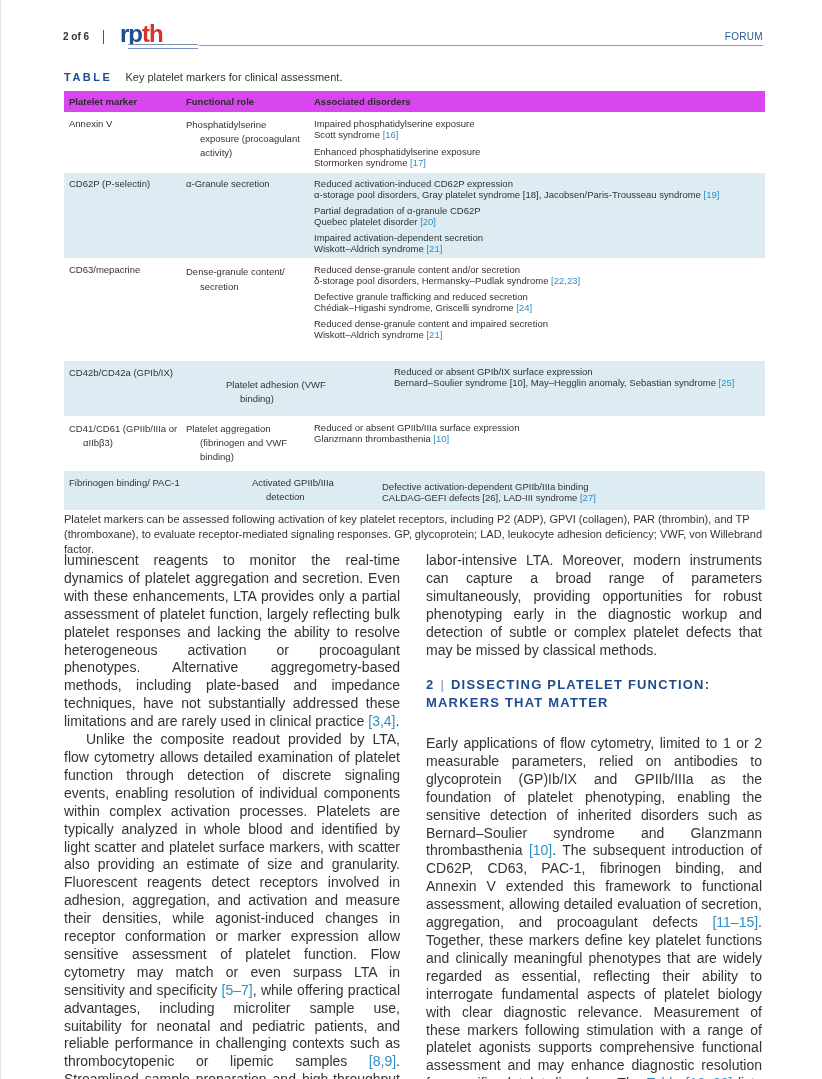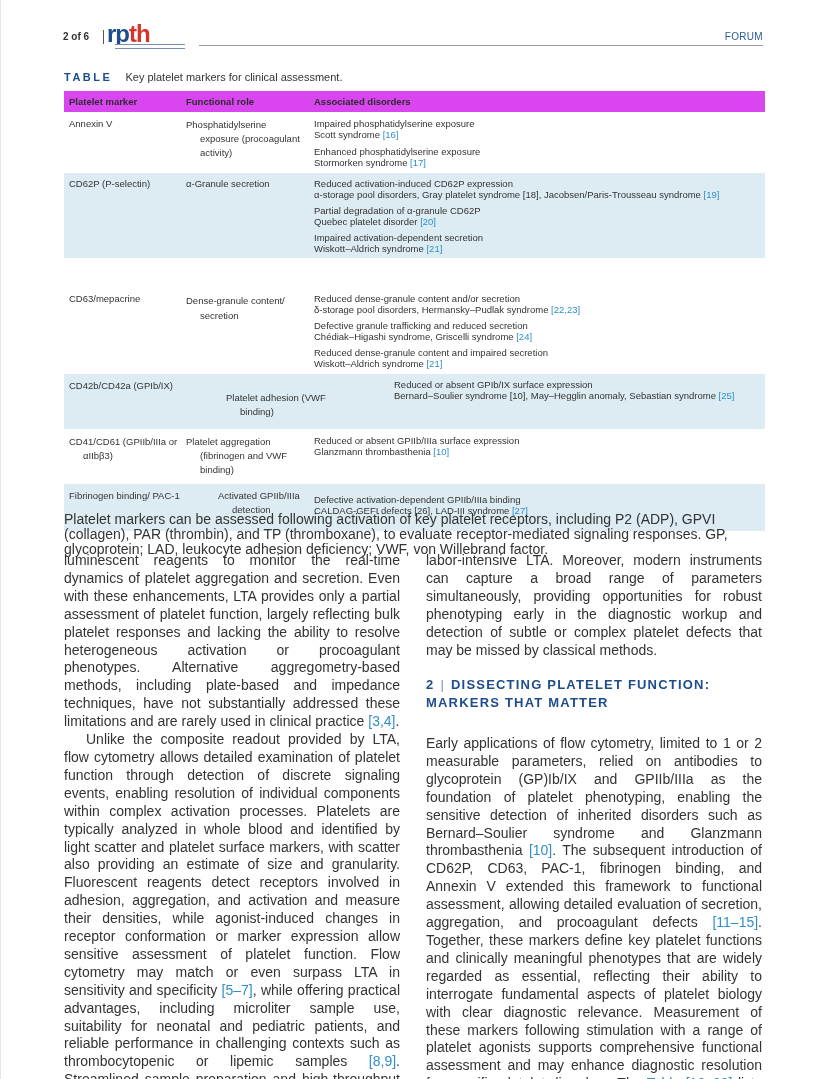--- a/index.html
+++ b/index.html
@@ -4,21 +4,21 @@
 <style>
   html, body { margin: 0; padding: 0; background: #ffffff; }
   body { width: 822px; height: 1079px; position: relative; overflow: hidden;
          font-family: "Liberation Sans", sans-serif; color: #2b2b2b; }
   .page { position: absolute; left: 0; top: 0; width: 814px; height: 1079px; border-left: 1px solid #e6e6e6; box-sizing: border-box; }
 
   
   .running-head { position: absolute; left: 62px; top: 28px; width: 700px; height: 30px; }
   .page-num { position: absolute; left: 0; top: 3px; font-size: 10px; font-weight: bold; color: #333; }
   .head-sep { position: absolute; left: 40px; top: 2px; width: 1px; height: 14px; background: #555; }
-  .logo { position: absolute; left: 44px; top: -6px; }
+  .logo { position: absolute; left: 57px; top: -6px; }
   .logo-main { font-size: 24px; font-weight: bold; color: #1e4c8c; letter-spacing: -1px; line-height: 24px; }
   .logo-main .th { color: #d6332a; }
   .logo-sub { position: absolute; left: 8px; top: 22px; width: 80px; height: 8px; font-size: 3px; line-height: 4px; color: #1e4c8c; background: linear-gradient(#ffffff,#ffffff); }
   .logo-sub::before { content: ""; position: absolute; left: 0; top: 0; width: 70px; height: 1px; background: #7a8fb6; }
   .logo-sub::after { content: ""; position: absolute; left: 0; top: 4px; width: 70px; height: 1px; background: #7a8fb6; }
   .head-rule { position: absolute; left: 136px; top: 17px; width: 564px; height: 1px; background: #9a9a9a; }
   .forum { position: absolute; right: 0; top: 3px; font-size: 10px; color: #2a5b93; letter-spacing: 0.3px; }
 
   
   .table-caption { position: absolute; left: 63px; top: 71px; font-size: 11px; color: #333; }
@@ -31,21 +31,21 @@
   .row.shaded { background: #dcecf2; }
   .c1 { width: 117px; padding-left: 5px; box-sizing: border-box; }
   .c2 { width: 128px; padding-left: 5px; box-sizing: border-box; }
   .c3 { flex: 1; padding-left: 5px; box-sizing: border-box; }
   .cell-txt { display: block; }
   .indent-cont { padding-left: 14px; text-indent: -14px; }
   .dis-block { margin-bottom: 5px; }
   .dis-block:last-child { margin-bottom: 0; }
   .ref { color: #2f8fc6; }
 
-  .caption-note { position: absolute; left: 63px; top: 512px; width: 705px; font-size: 14px; line-height: 15px; color: #333; }
+  .caption-note { position: absolute; left: 63px; top: 512px; width: 705px; font-size: 11px; line-height: 15px; color: #333; }
 
   
   .col { position: absolute; width: 336px; font-size: 14px; line-height: 17.9px; color: #333; text-align: justify; }
   .col p { margin: 0; }
   .col-left { left: 63px; top: 552px; }
   .col-right { left: 425px; top: 552px; }
   .indent { text-indent: 22px; }
   .section-head { position: absolute; left: 425px; top: 676px; width: 340px; font-size: 13px; font-weight: bold; color: #1e4c8c; letter-spacing: 1.2px; line-height: 18px; }
   .section-head .bar { font-weight: normal; color: #7a8fb6; margin: 0 6px; }
   .col-right-2 { left: 425px; top: 735px; }
@@ -113,21 +113,21 @@
           <div>Partial degradation of α-granule CD62P</div>
           <div><span>Quebec platelet disorder</span> <span class="ref">[20]</span></div>
         </div>
         <div class="dis-block">
           <div>Impaired activation-dependent secretion</div>
           <div><span>Wiskott–Aldrich syndrome</span> <span class="ref">[21]</span></div>
         </div>
       </div>
     </div>
 
-    <div class="row" style="padding:5px 0 4px;margin-top:29px;">
+    <div class="row" style="padding:5px 0 20px;">
       <div class="c1">
           <span class="cell-txt">CD63/mepacrine</span>
         </div>
       <div class="c2">
           <span class="cell-txt" style="padding-left:14px;text-indent:-14px;line-height:15px;">Dense-granule content/ secretion</span>
         </div>
       <div class="c3">
         <div class="dis-block">
           <div>Reduced dense-granule content and/or secretion</div>
           <div><span>δ-storage pool disorders, Hermansky–Pudlak syndrome</span> <span class="ref">[22,23]</span></div>
@@ -166,21 +166,21 @@
           <span class="cell-txt" style="padding-left:14px;text-indent:-14px;line-height:14px;">Platelet aggregation (fibrinogen and VWF binding)</span>
         </div>
       <div class="c3">
         <div class="dis-block">
           <div>Reduced or absent GPIIb/IIIa surface expression</div>
           <div><span>Glanzmann thrombasthenia</span> <span class="ref">[10]</span></div>
         </div>
       </div>
     </div>
 
-    <div class="row shaded" style="padding:5px 0 14px;">
+    <div class="row shaded" style="padding:5px 0 6px;gap:34px;">
       <div class="c1">
           <span class="cell-txt" style="padding-left:14px;text-indent:-14px;line-height:14px;">Fibrinogen binding/ PAC-1</span>
         </div>
       <div class="c2">
           <span class="cell-txt" style="padding-left:14px;text-indent:-14px;line-height:14px;margin-left:32px;">Activated GPIIb/IIIa detection</span>
         </div>
       <div class="c3">
         <div class="dis-block" style="margin-top:5px;">
           <div>Defective activation-dependent GPIIb/IIIa binding</div>
           <div><span>CALDAG-GEFI defects [26], LAD-III syndrome</span> <span class="ref">[27]</span></div>

